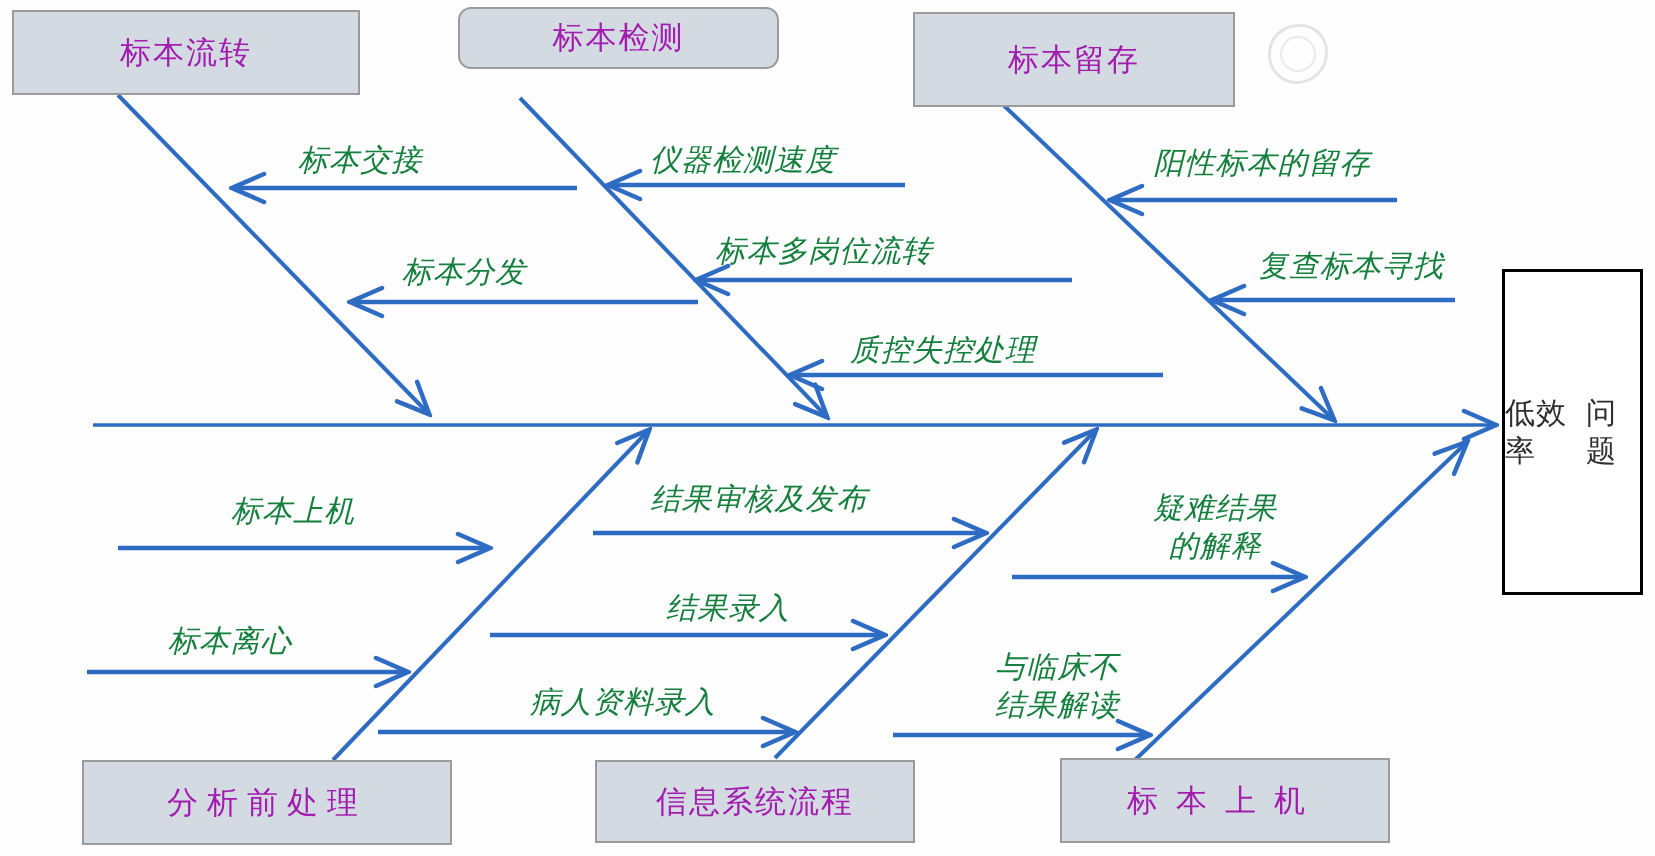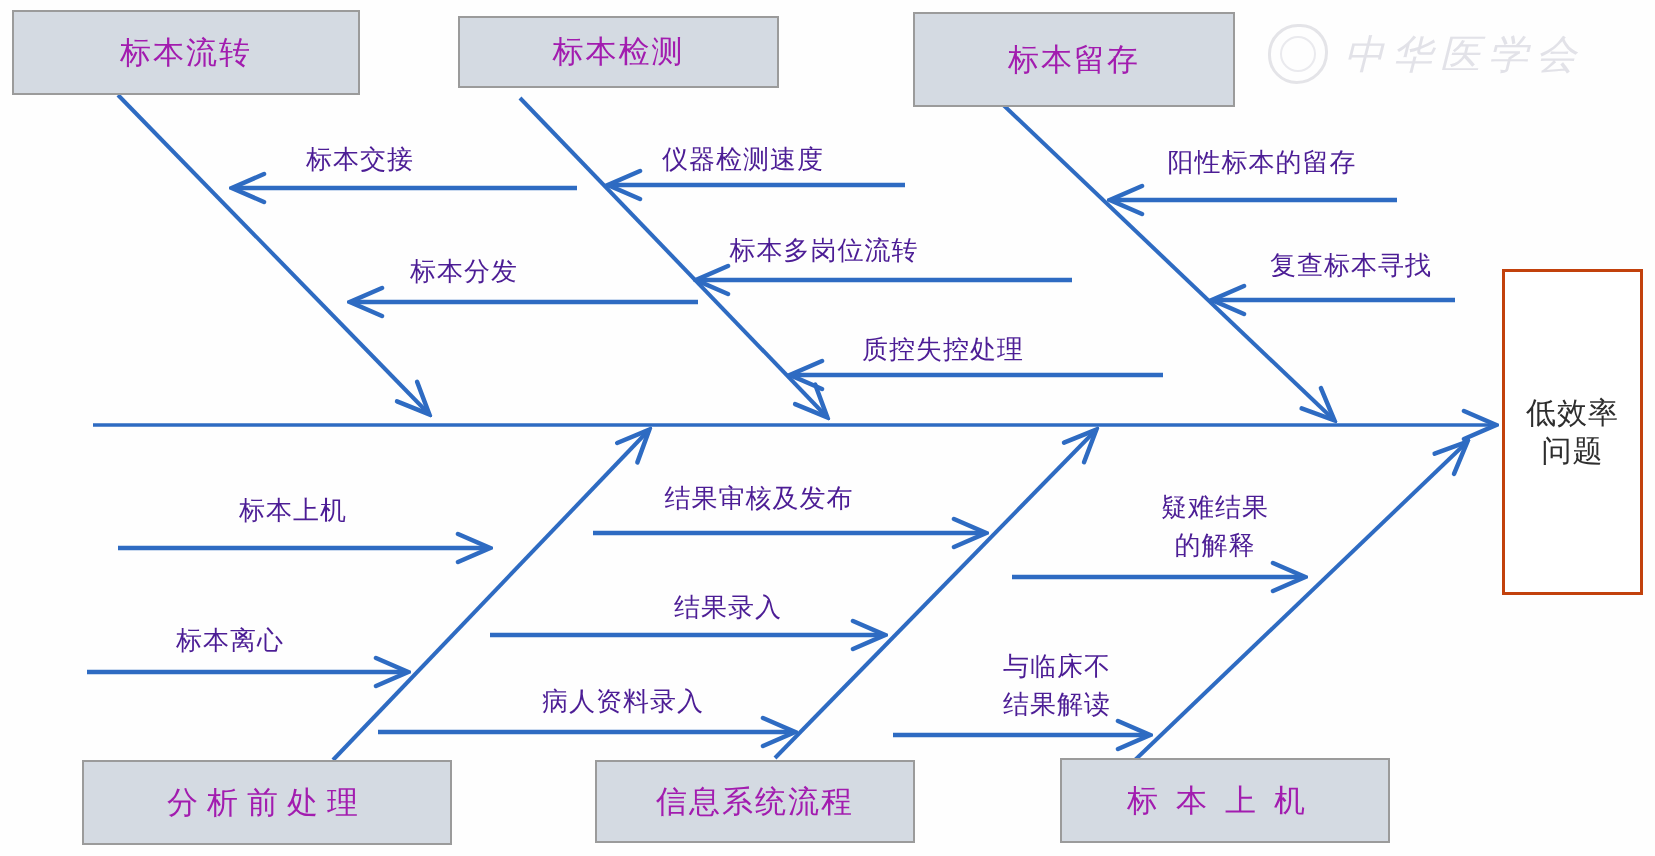--- a/index.html
+++ b/index.html
@@ -17,31 +17,31 @@
     border:2px solid #9b9b9b;
     display:flex;align-items:center;justify-content:center;
     font-size:31px;color:#a21caf;letter-spacing:2px;
     box-sizing:border-box;
   }
   .catbox.sp-wide{letter-spacing:9px;}
   .catbox.sp-xwide{letter-spacing:18px;}
   .effectbox{
     position:absolute;
     background:#ffffff;
-    border:3px solid #c2410c;
-    display:flex;flex-direction:column;align-items:center;justify-content:center;
+    border:3px solid #000000;
+    display:flex;align-items:center;justify-content:center;
     font-size:30px;color:#2e2e2e;letter-spacing:1px;line-height:38px;
     box-sizing:border-box;
   }
   .lbl{
     position:absolute;
     transform:translate(-50%,-50%);
-    font-size:26px;color:#4c1d95;
+    font-size:30px;color:#15803d;
     white-space:nowrap;letter-spacing:1px;
-    text-align:center;line-height:38px;
+    text-align:center;line-height:38px;font-style:italic;
   }
   .lbl span{display:block;}
   .watermark{
     position:absolute;left:1268px;top:8px;width:290px;height:92px;
     display:flex;align-items:center;
     pointer-events:none;
   }
   .wm-seal{
     width:60px;height:60px;margin-right:16px;
     border:3px solid #e4e4e8;border-radius:50% 46% 52% 48%;
@@ -57,21 +57,20 @@
     white-space:nowrap;
   }
 </style>
 </head>
 <body>
 
 <div id="stage">
 
   <div class="watermark">
     <div class="wm-seal"></div>
-    <div class="wm-text">中华医学会</div>
   </div>
 
   <svg id="wires" viewBox="0 0 1655 856" xmlns="http://www.w3.org/2000/svg">
     <defs>
       <marker id="ah" markerUnits="userSpaceOnUse" markerWidth="38" markerHeight="34" viewBox="0 0 38 34" refX="33" refY="17" orient="auto">
         <path d="M3,3 L35,17 L3,31" fill="none" stroke="#2e6bc2" stroke-width="4.5" stroke-linecap="round"></path>
       </marker>
     </defs>
 
     <line x1="93" y1="425" x2="1494" y2="425" stroke="#2e6bc2" stroke-width="3.6" marker-end="url(#ah)"></line>
@@ -97,21 +96,21 @@
     <line x1="593" y1="533" x2="984" y2="533" stroke="#2e6bc2" stroke-width="4.5" marker-end="url(#ah)"></line>
     <line x1="490" y1="635" x2="883" y2="635" stroke="#2e6bc2" stroke-width="4.5" marker-end="url(#ah)"></line>
     <line x1="378" y1="732" x2="793" y2="732" stroke="#2e6bc2" stroke-width="4.5" marker-end="url(#ah)"></line>
     <line x1="1012" y1="577" x2="1303" y2="577" stroke="#2e6bc2" stroke-width="4.5" marker-end="url(#ah)"></line>
     <line x1="893" y1="735" x2="1148" y2="735" stroke="#2e6bc2" stroke-width="4.5" marker-end="url(#ah)"></line>
   </svg>
 
   <div class="catbox" style="left:12px;top:10px;width:348px;height:85px;">
     <span>标本流转</span>
   </div>
-  <div class="catbox" style="left:458px;top:16px;width:321px;height:72px;">
+  <div class="catbox" style="left:458px;top:7px;width:321px;height:62px;border-radius:13px;">
     <span>标本检测</span>
   </div>
   <div class="catbox" style="left:913px;top:12px;width:322px;height:95px;">
     <span>标本留存</span>
   </div>
 
   <div class="catbox" style="left:595px;top:760px;width:320px;height:83px;">
     <span>信息系统流程</span>
   </div>
   <div class="catbox sp-wide" style="left:82px;top:760px;width:370px;height:85px;">

